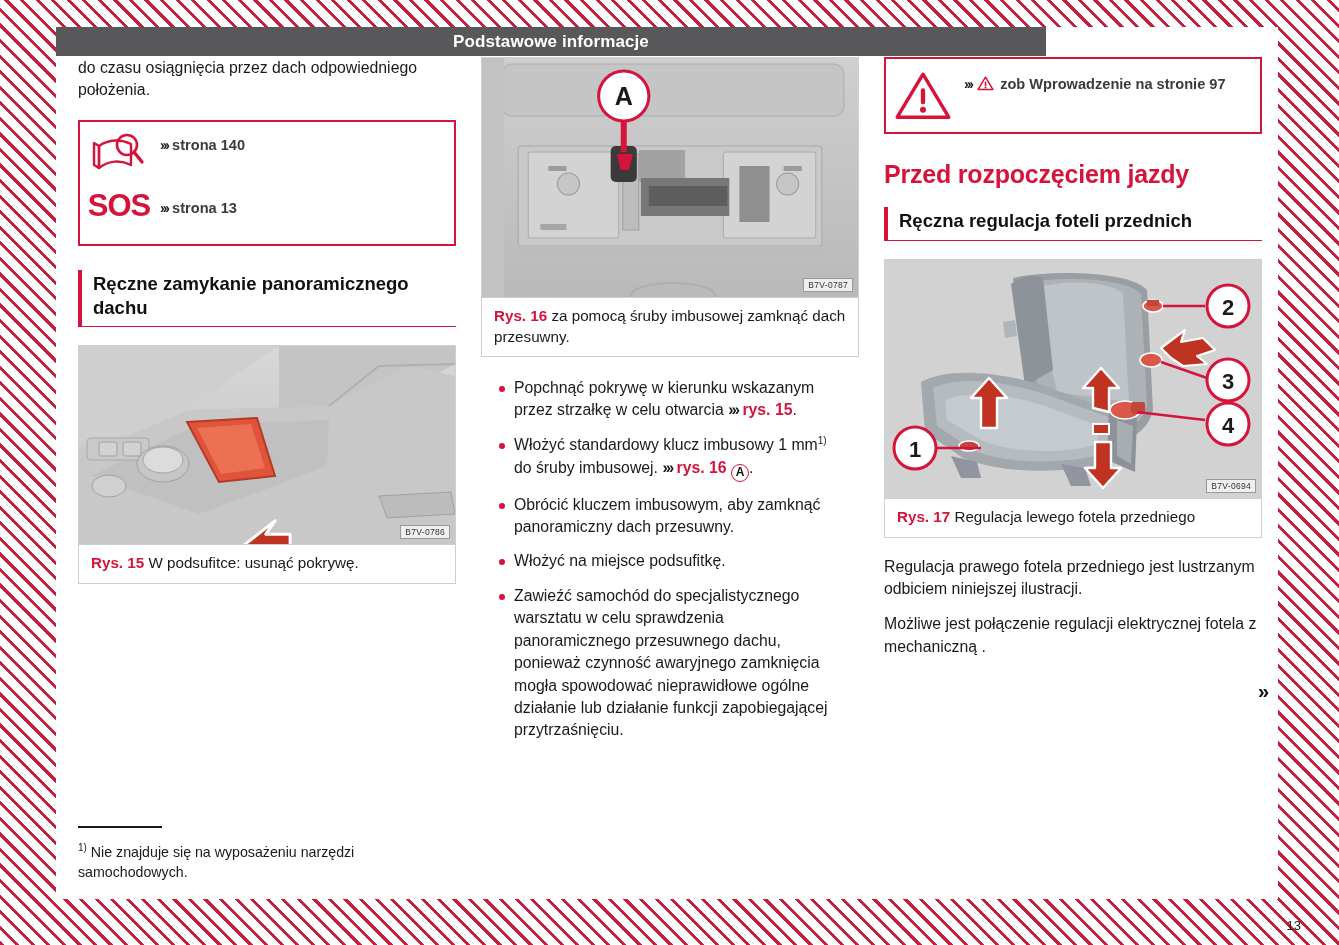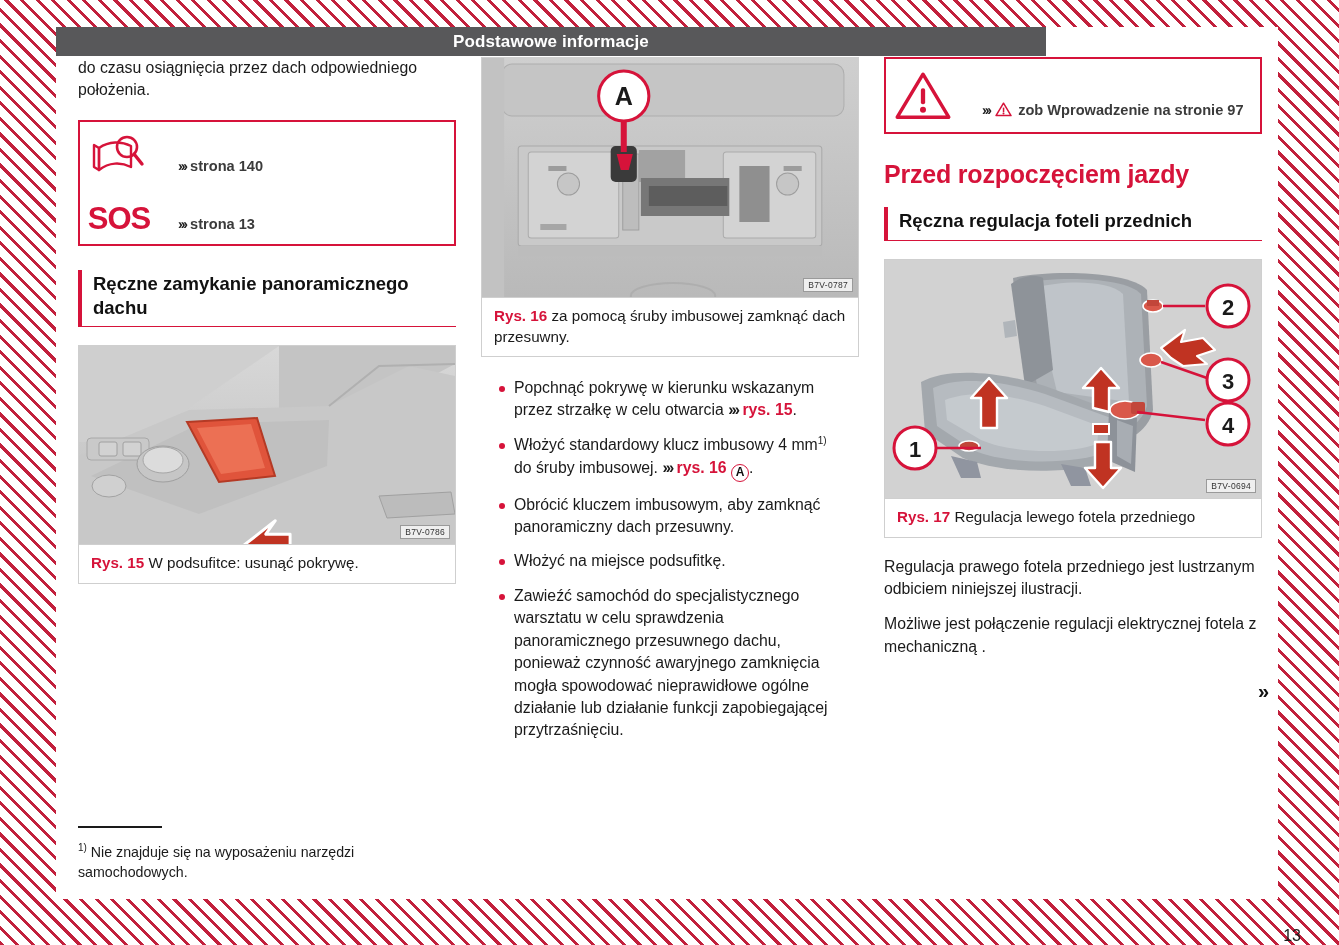--- a/index.html
+++ b/index.html
@@ -56,22 +56,22 @@
 
   
   .alert-box {
     border: 2px solid #d6133a;
     padding: 10px 12px 10px 10px;
     margin: 18px 0 0 0;
     background: #ffffff;
   }
   .alert-row {
     display: flex;
-    align-items: flex-end;
-    gap: 30px;
+    align-items: flex-start;
+    gap: 12px;
     min-height: 44px;
   }
   .alert-row + .alert-row { margin-top: 14px; }
   .alert-icon {
     width: 58px; min-width: 58px;
     display: flex; align-items: center; justify-content: center;
     color: #d6133a;
   }
   .alert-text {
     font-size: 14.6px;
@@ -170,22 +170,22 @@
     width: 84px; height: 2px; background: #1a1a1a; margin-bottom: 13px;
   }
   .footnote p { font-size: 14.2px; line-height: 1.4; }
 
   
   .cont-marker {
     position: absolute; left: 1258px; top: 680px;
     font-size: 20px; font-weight: 900; color: #111; letter-spacing: -3px;
   }
   .page-num {
-    position: absolute; right: 38px; bottom: 0;
-    font-size: 16px; color: #1a1a1a;
+    position: absolute; right: 38px; bottom: 12px;
+    font-size: 13px; color: #1a1a1a;
   }
 
   
   .art { display: block; width: 100%; height: 100%; }
 </style>
 </head>
 <body>
 
 <div class="page">
   <div class="paper"></div>
@@ -309,21 +309,21 @@
           <b>Rys. 16</b>
           <span>za pomocą śruby imbusowej zamknąć dach przesuwny.</span>
         </div>
       </div>
 
       <ul class="bullets" style="margin-top:20px;">
         <li>
           <span>Popchnąć pokrywę w kierunku wskazanym przez strzałkę w celu otwarcia </span><span class="chev-red">›››</span>&nbsp;<span class="ref">rys. 15</span><span>.</span>
         </li>
         <li>
-          <span>Włożyć standardowy klucz imbusowy 4 mm</span><sup>1)</sup><span> do śruby imbusowej. </span><span class="chev-red">›››</span>&nbsp;<span class="ref">rys. 16</span>&nbsp;<span class="circA">A</span><span>.</span>
+          <span>Włożyć standardowy klucz imbusowy 1 mm</span><sup>1)</sup><span> do śruby imbusowej. </span><span class="chev-red">›››</span>&nbsp;<span class="ref">rys. 16</span>&nbsp;<span class="circA">A</span><span>.</span>
         </li>
         <li>Obrócić kluczem imbusowym, aby zamknąć panoramiczny dach przesuwny.</li>
         <li>Włożyć na miejsce podsufitkę.</li>
         <li>Zawieźć samochód do specjalistycznego warsztatu w celu sprawdzenia panoramicznego przesuwnego dachu, ponieważ czynność awaryjnego zamknięcia mogła spowodować nieprawidłowe ogólne działanie lub działanie funkcji zapobiegającej przytrzaśnięciu.</li>
       </ul>
     </div>
 
     <div class="col">
 
       <div class="alert-box" style="margin-top:0;padding:12px 12px 12px 8px;">

